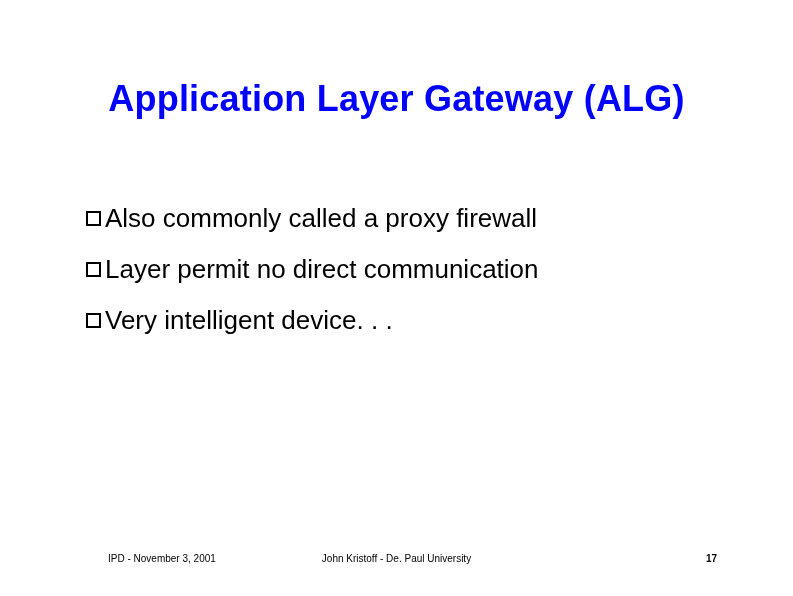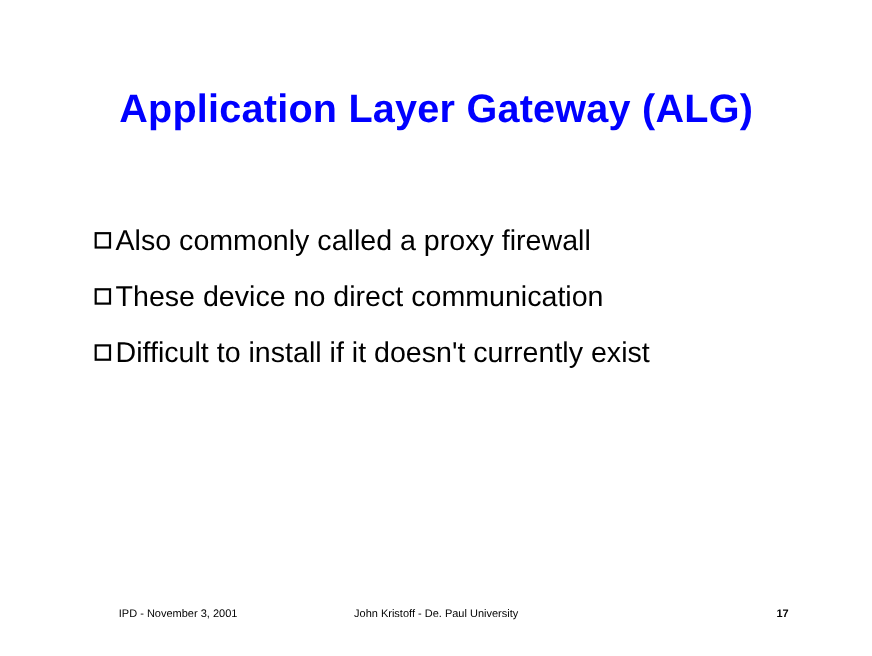--- a/index.html
+++ b/index.html
@@ -91,25 +91,25 @@
 
   <div class="title">Application Layer Gateway (ALG)</div>
 
   <div class="body">
     <div class="bullet">
       <span class="marker"></span>
       <span class="text">Also commonly called a proxy firewall</span>
     </div>
     <div class="bullet">
       <span class="marker"></span>
-      <span class="text">These device no direct communication</span>
+      <span class="text">Layer permit no direct communication</span>
     </div>
     <div class="bullet">
       <span class="marker"></span>
-      <span class="text">Difficult to install if it doesn't currently exist</span>
+      <span class="text">Very intelligent device. . .</span>
     </div>
   </div>
 
   <div class="footer">
     <div class="footer-left">IPD - November 3, 2001</div>
     <div class="footer-center">John Kristoff - De. Paul University</div>
     <div class="footer-right">17</div>
   </div>
 
 </div>

